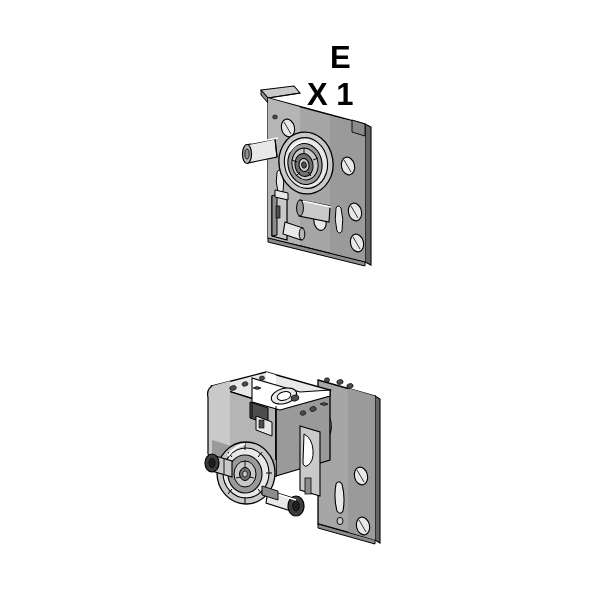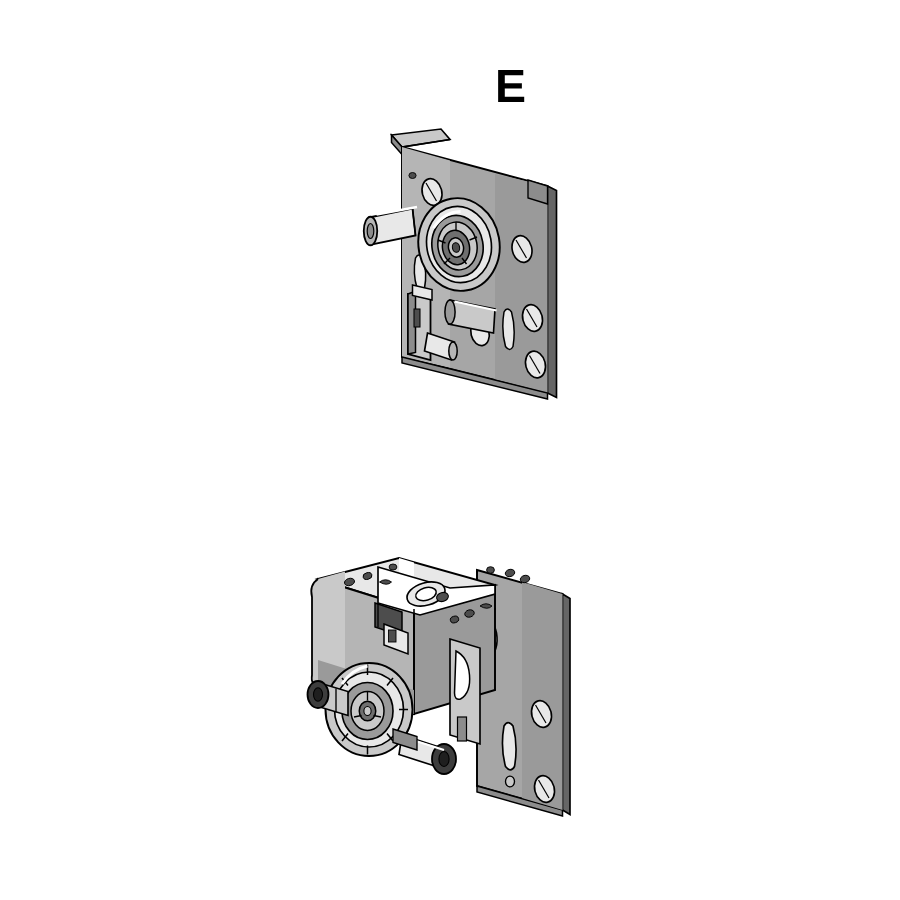--- a/index.html
+++ b/index.html
@@ -59,20 +59,21 @@
 </style>
 </head>
 <body>
 
 <div id="sheet">
 
   <div class="part-group" id="group-e">
 
     <div class="label-letter" id="label-e-letter">E</div>
 
+    <div class="label-qty" id="label-e-qty">X 1</div>
 
     <div class="art">
       <svg width="600" height="300" viewBox="0 0 600 300" xmlns="http://www.w3.org/2000/svg">
         <defs>
           <clipPath id="clipPlateE">
             <polygon points="268,108 365,128 365,262 268,238"></polygon>
           </clipPath>
         </defs>
 
         <polygon points="261,90 294,86 300,93 268,98" fill="#c9c9c9" stroke="#000000" stroke-width="1.1"></polygon>

